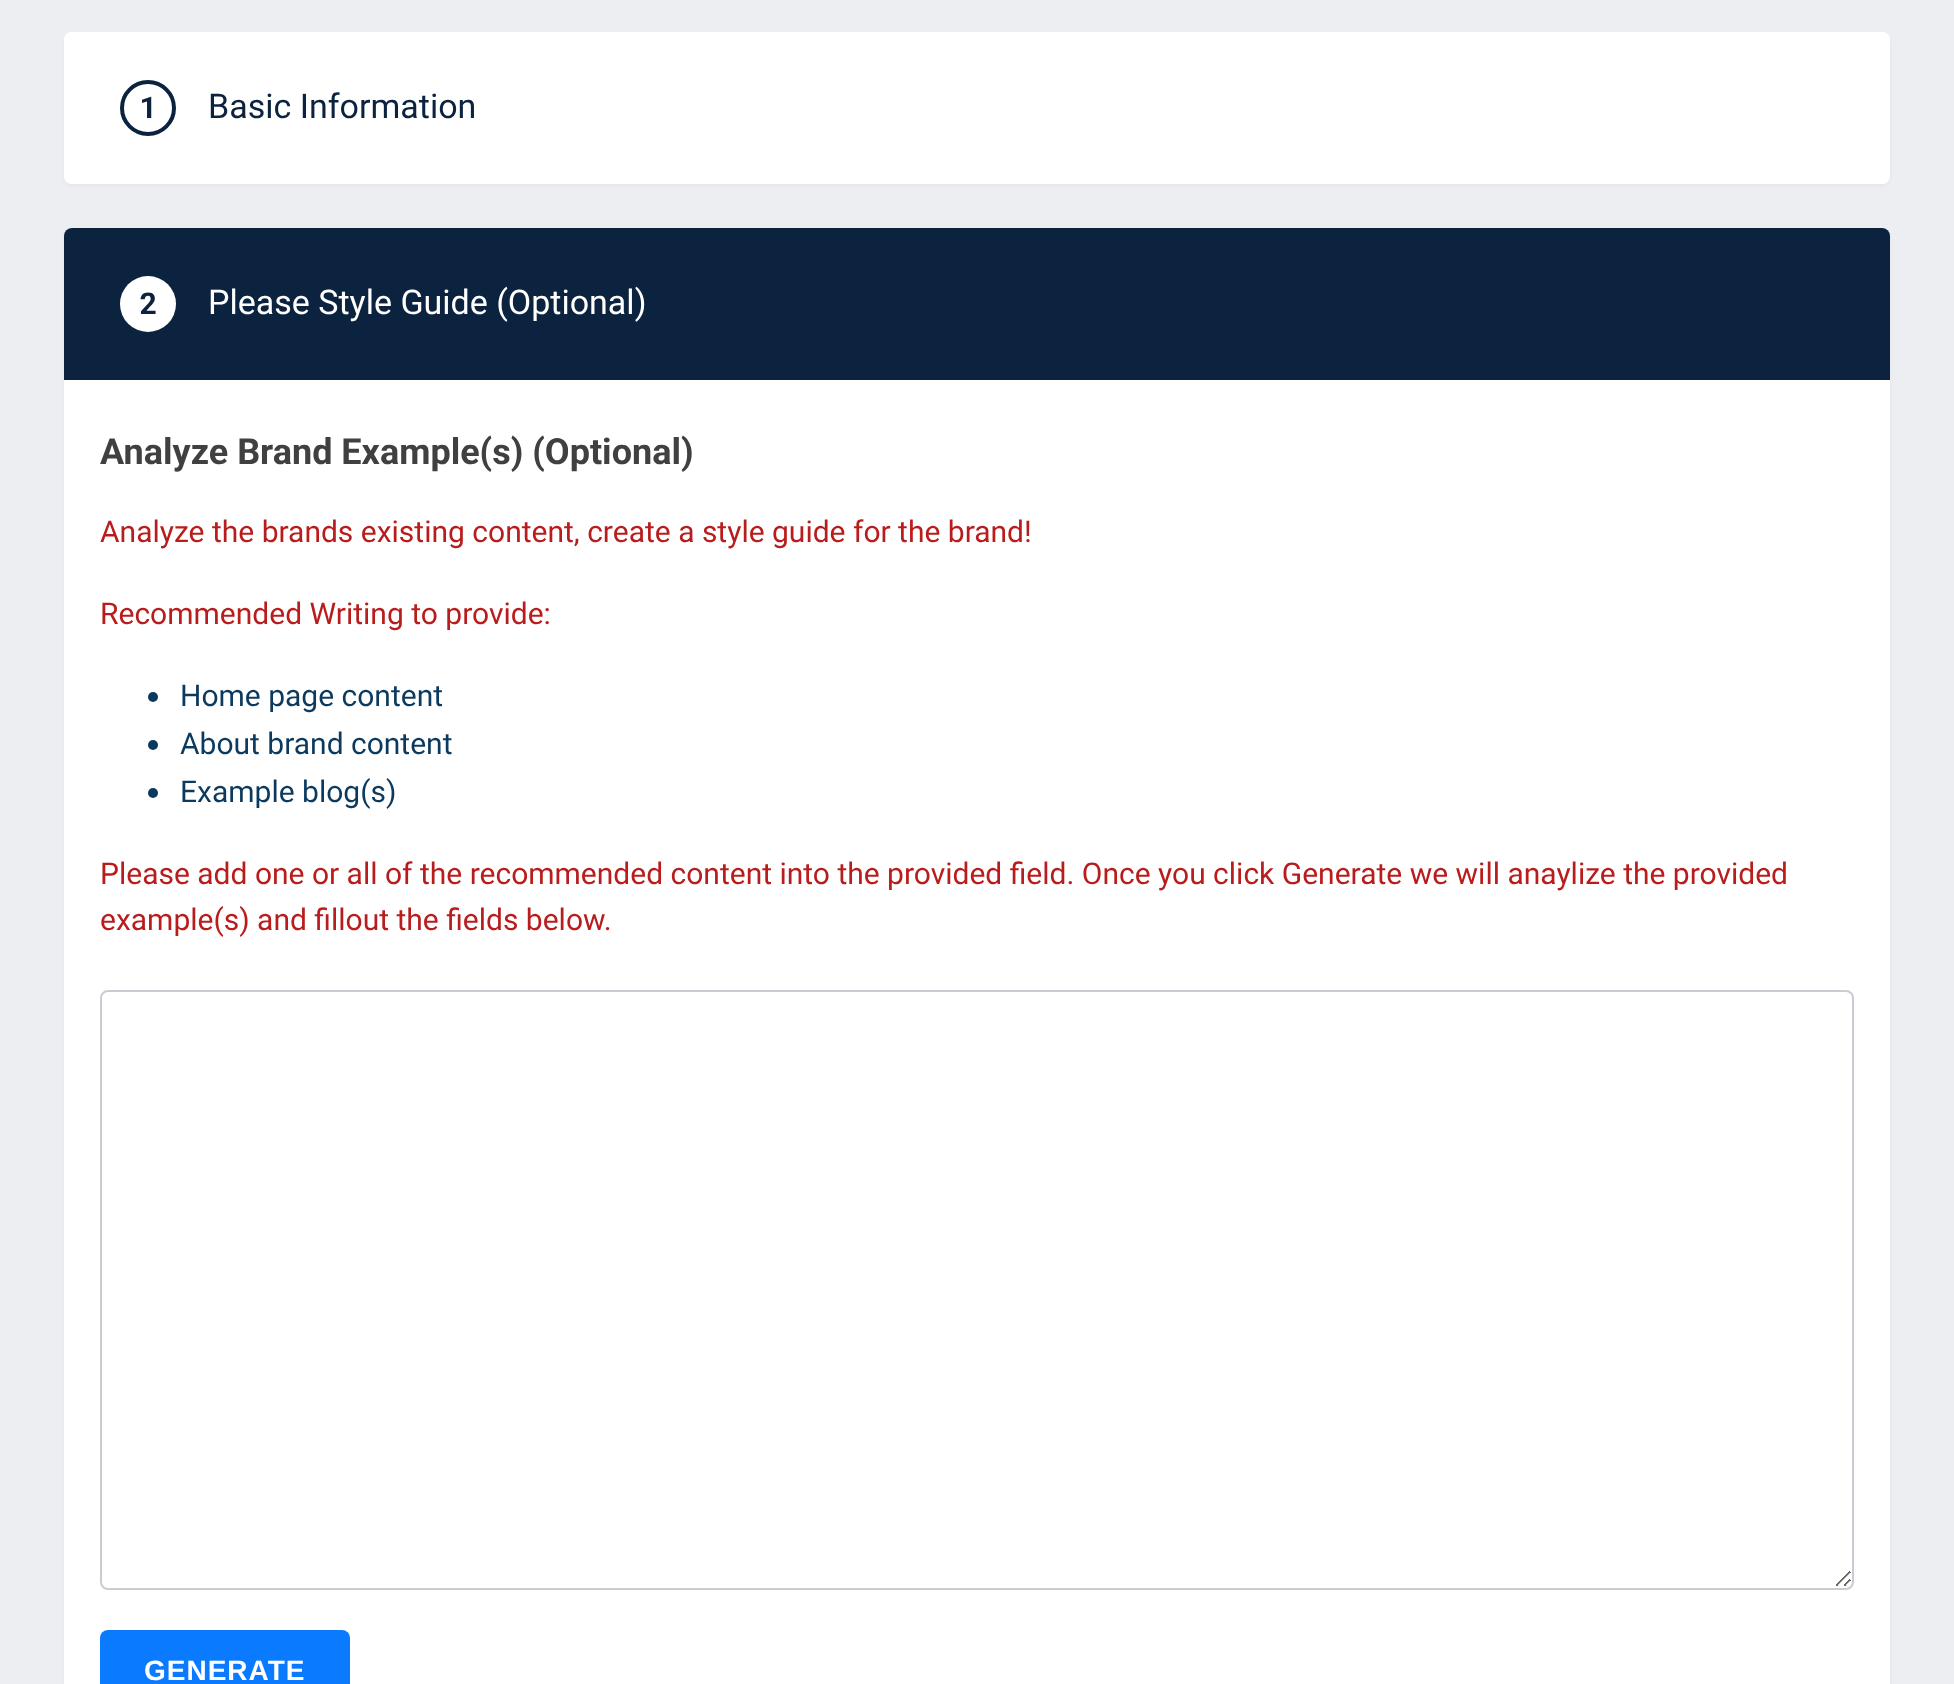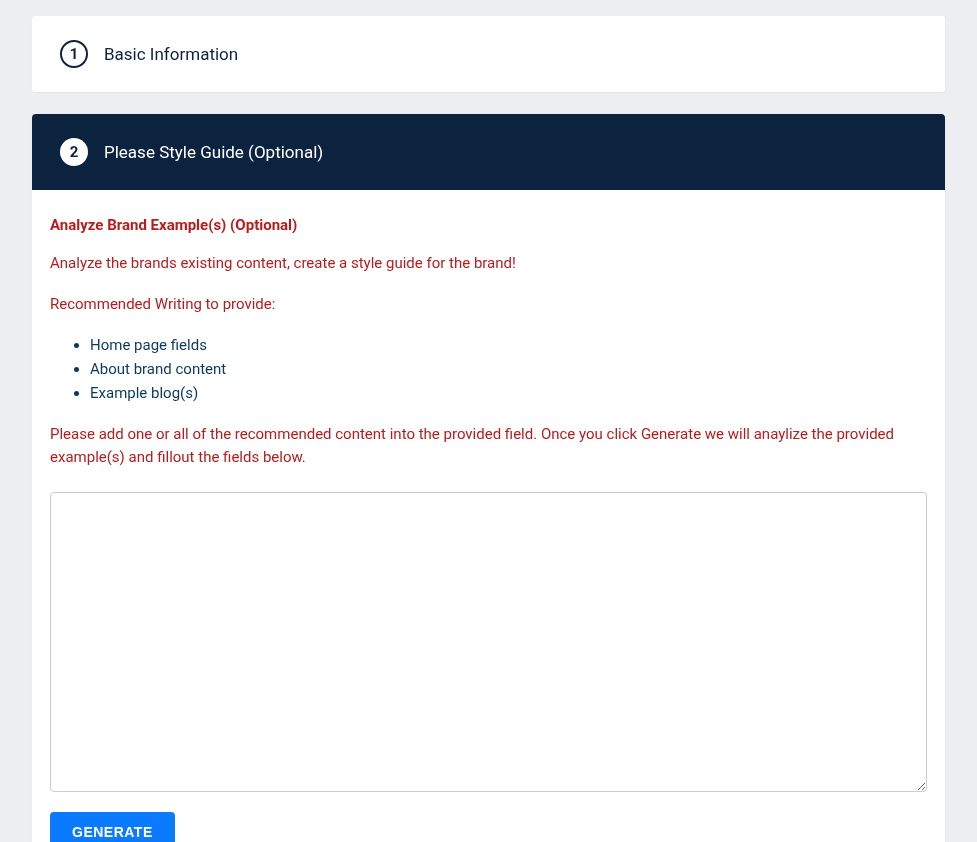--- a/index.html
+++ b/index.html
@@ -59,23 +59,23 @@
     .step-title {
       font-weight: 400;
       font-size: 17px;
     }
     .card-body {
       padding: 26px 18px 16px 18px;
       color: #0c3a5e;
     }
     .section-title {
       font-weight: 700;
-      font-size: 15px;
+      font-size: 18px;
       margin-bottom: 18px;
-      color: #b91c1c;
+      color: #404040;
     }
     .body-text {
       font-size: 15px;
       margin-bottom: 18px;
       line-height: 1.5;
       color: #b91c1c;
     }
     .recommend-list {
       list-style: disc;
       padding-left: 40px;
@@ -133,21 +133,21 @@
     <div class="step-number">
       <span>2</span>
     </div>
     <div class="step-title">Please Style Guide (Optional)</div>
   </div>
   <div class="card-body">
     <div class="section-title">Analyze Brand Example(s) (Optional)</div>
     <div class="body-text">Analyze the brands existing content, create a style guide for the brand!</div>
     <div class="body-text">Recommended Writing to provide:</div>
     <ul class="recommend-list">
-      <li>Home page fields</li>
+      <li>Home page content</li>
       <li>About brand content</li>
       <li>Example blog(s)</li>
     </ul>
     <div class="body-text">Please add one or all of the recommended content into the provided field. Once you click Generate we will anaylize the provided example(s) and fillout the fields below.</div>
     <textarea class="content-textarea" value="" style=""></textarea>
     <button class="generate-btn">Generate</button>
     
   </div>
 </div>
 

